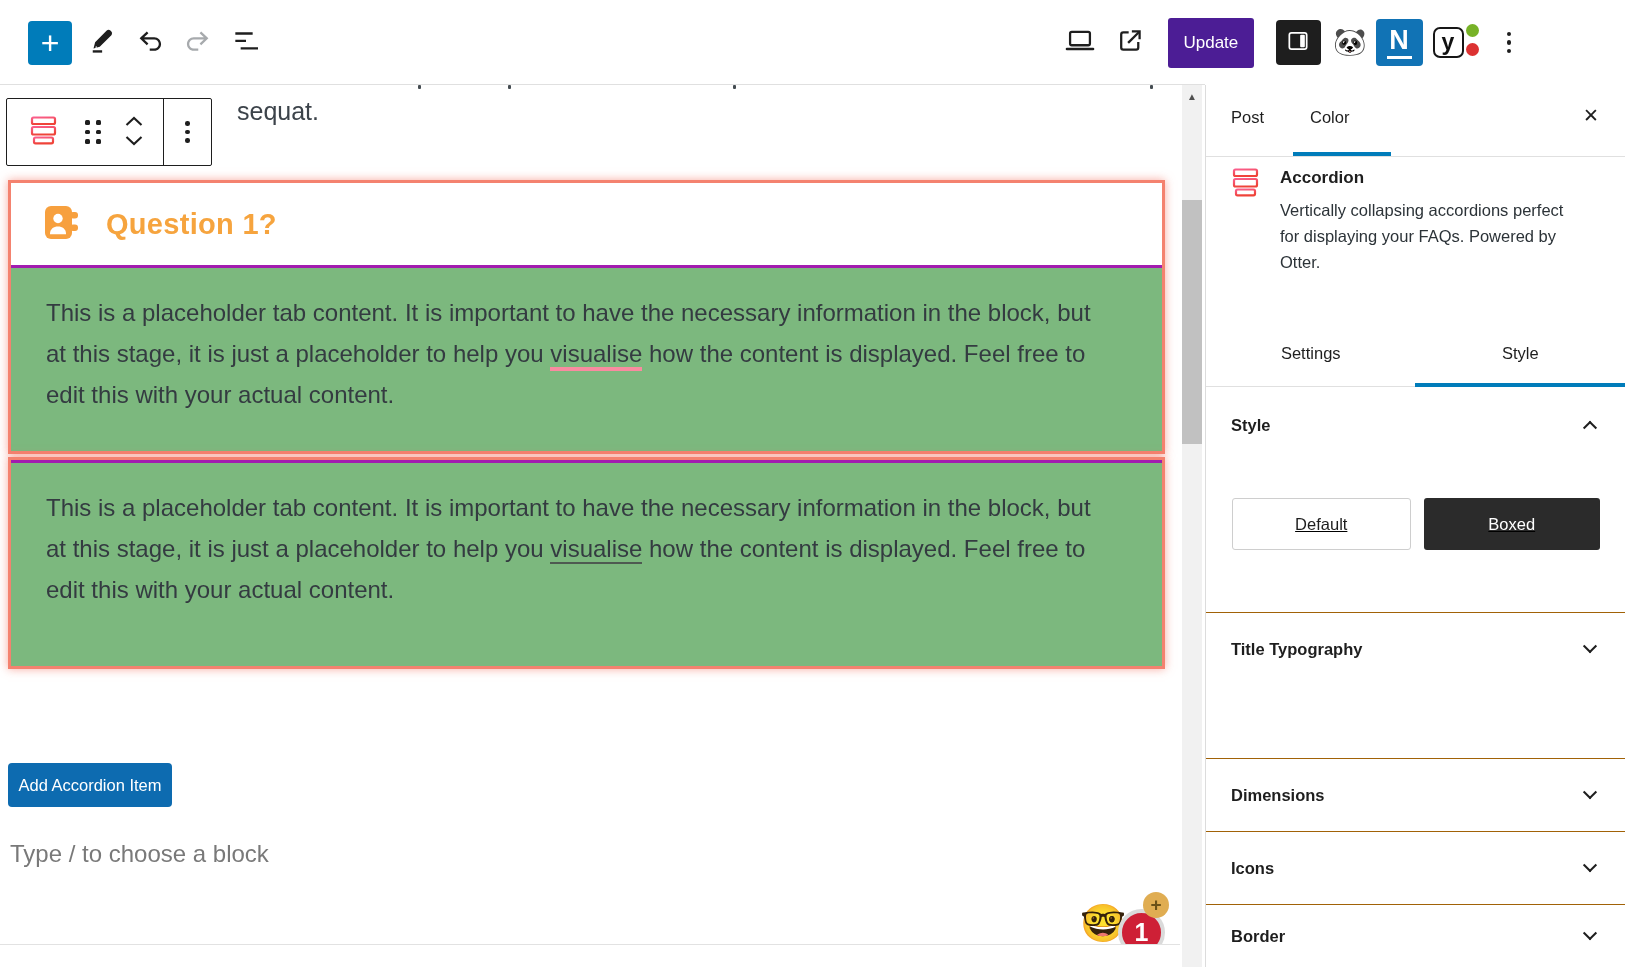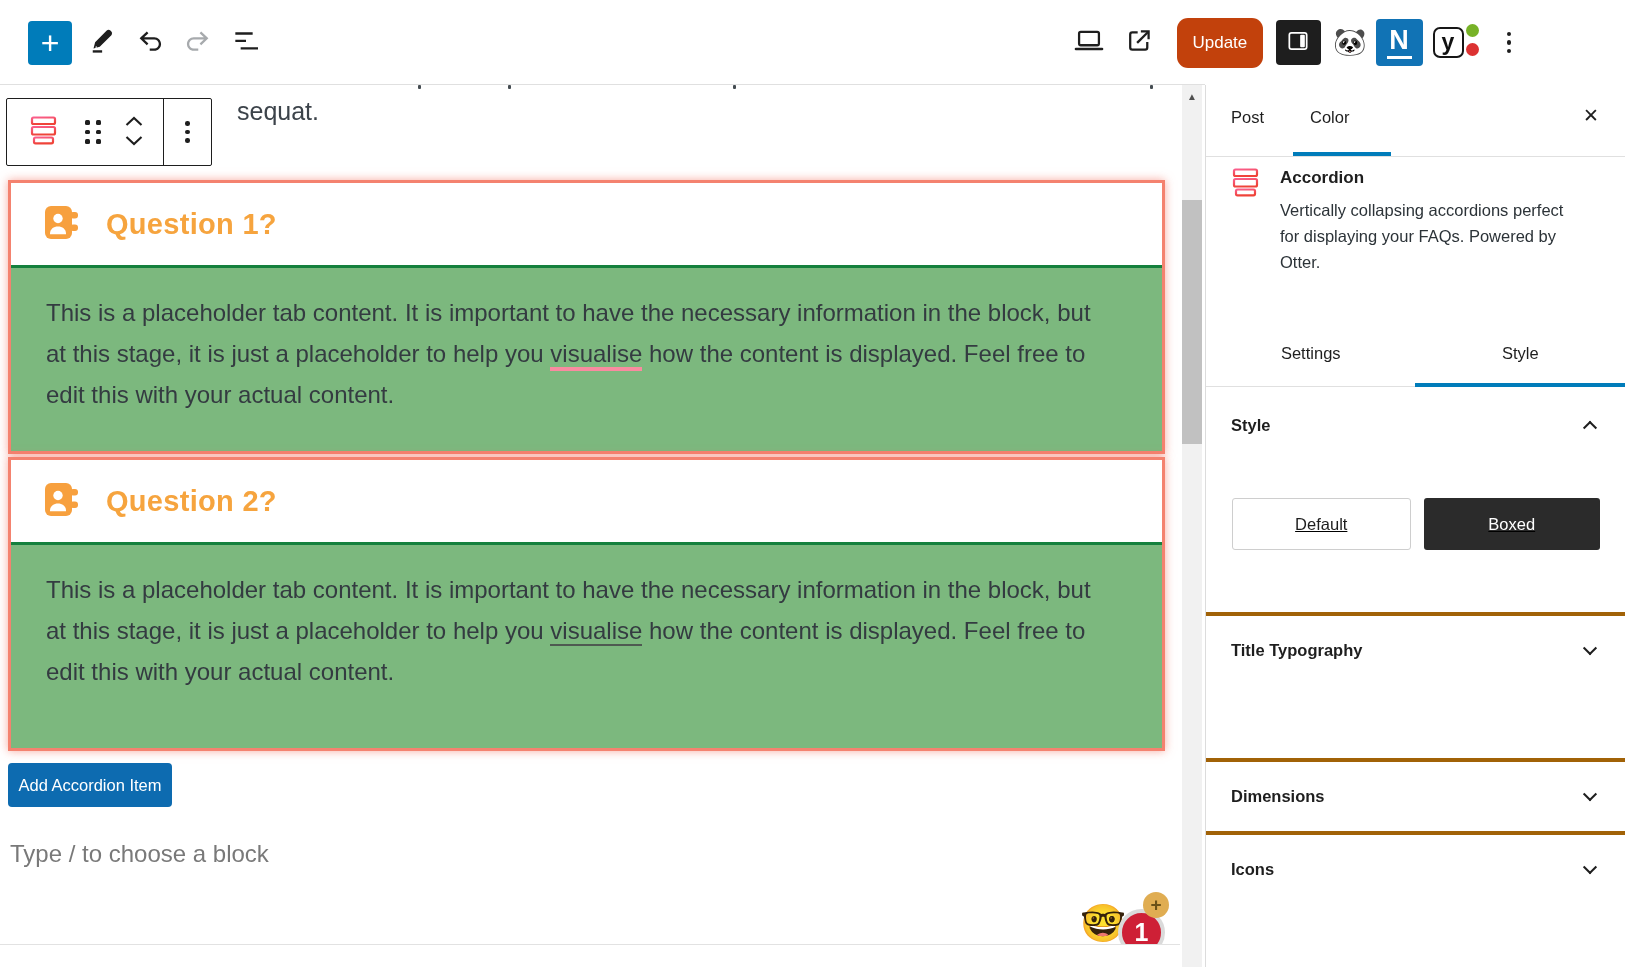--- a/index.html
+++ b/index.html
@@ -9,22 +9,22 @@
 
   
   .topbar{position:absolute;left:0;top:0;width:1625px;height:85px;background:#fff;z-index:30;}
   .topbar-border{position:absolute;left:0;top:84px;width:1205px;height:1px;background:#e0e0e0;z-index:31;}
   .tb-left{position:absolute;left:0;top:0;height:85px;display:flex;align-items:center;}
   .inserter{margin-left:28px;width:44px;height:44px;background:#007cba;border:none;border-radius:4px;color:#fff;
             font-size:32px;line-height:40px;font-weight:400;cursor:pointer;display:flex;align-items:center;justify-content:center;}
   .icobtn{border:none;background:none;width:36px;height:36px;margin-left:12px;display:flex;align-items:center;justify-content:center;cursor:pointer;}
   .tb-right{position:absolute;right:108px;top:0;height:85px;display:flex;align-items:center;}
   .tb-right .icobtn{margin-left:0;}
-  .update{width:86px;height:50px;background:#c2410c;color:#fff;border:none;border-radius:11px;font-size:17px;
-          font-family:"Liberation Sans",sans-serif;margin:0 13px 0 14px;cursor:pointer;}
+  .update{width:86px;height:50px;background:#4c1d95;color:#fff;border:none;border-radius:3px;font-size:17px;
+          font-family:"Liberation Sans",sans-serif;margin:0 22px 0 14px;cursor:pointer;}
   .toggle{width:45px;height:45px;background:#1e1e1e;border:none;border-radius:4px;display:flex;align-items:center;justify-content:center;margin-right:12px;cursor:pointer;}
   .panda{border:none;background:none;font-size:27px;line-height:1;margin-right:9px;cursor:pointer;}
   .nbadge{width:47px;height:47px;background:#1173b5;border:none;border-radius:4px;color:#fff;display:flex;flex-direction:column;
           align-items:center;justify-content:center;margin-right:10px;cursor:pointer;}
   .nbadge span{font-size:27px;font-weight:700;line-height:1;}
   .nunder{display:block;width:25px;height:3px;background:#fff;margin-top:2px;}
   .yoast{position:relative;width:48px;height:44px;border:none;background:none;cursor:pointer;margin-right:20px;}
   .ybox{position:absolute;left:0;top:6px;width:31px;height:31px;border:2.5px solid #161616;border-radius:7px;
         display:flex;align-items:center;justify-content:center;font-size:23px;font-weight:700;color:#111;}
   .ydot{position:absolute;width:13px;height:13px;border-radius:50%;}
@@ -44,21 +44,21 @@
   .btb-cell2{flex:1;border-left:1.5px solid #1e1e1e;display:flex;align-items:center;justify-content:center;}
   .dragdots{display:grid;grid-template-columns:repeat(2,5px);gap:5px 6px;background:none;border:none;cursor:grab;padding:4px;}
   .dragdots i{width:4.5px;height:4.5px;background:#1e1e1e;border-radius:1.5px;}
   .mover{background:none;border:none;display:flex;flex-direction:column;align-items:center;gap:4px;cursor:pointer;}
 
   .acc-item{position:absolute;left:8px;width:1157px;border:3px solid #f4826f;box-shadow:0 0 9px rgba(243,114,96,.6);background:#fff;}
   .acc1{top:95px;}
   .acc2{top:372px;}
   .acc-head{height:82px;background:#fff;display:flex;align-items:center;padding-left:33px;gap:27px;cursor:pointer;}
   .acc-title{font-size:29px;font-weight:600;color:#f6a43e;letter-spacing:.3px;}
-  .acc-body{background:#7cb87e;border-top:3px solid #15803d;padding:24px 55px 0 35px;font-size:24px;line-height:41px;color:#343b41;}
+  .acc-body{background:#7cb87e;border-top:3px solid #a21caf;padding:24px 55px 0 35px;font-size:24px;line-height:41px;color:#343b41;}
   .acc1 .acc-body{height:186px;}
   .acc2 .acc-body{height:206px;}
   .ul-pink{border-bottom:4px solid #f98ba0;}
   .ul-dark{border-bottom:2px solid #4e5a51;}
 
   .addbtn{position:absolute;left:8px;top:678px;width:164px;height:44px;background:#0d6bb0;color:#fff;border:none;
           border-radius:4px;font-size:16.5px;font-weight:500;font-family:"Liberation Sans",sans-serif;cursor:pointer;}
   .typeph{position:absolute;left:10px;top:755px;font-size:24px;color:#797979;}
   .bottomline{position:absolute;left:0;top:859px;width:1180px;height:1px;background:#e2e2e2;}
   .peek{position:absolute;left:1040px;top:798px;width:140px;height:61px;overflow:hidden;}
@@ -86,21 +86,21 @@
   .sb-tabs{position:absolute;left:0;top:235px;width:100%;height:67px;border-bottom:1px solid #e0e0e0;display:flex;}
   .sb-tab{flex:1;display:flex;align-items:center;justify-content:center;font-size:16.5px;color:#1e1e1e;background:none;border:none;cursor:pointer;font-family:"Liberation Sans",sans-serif;}
   .sb-tab.active{font-weight:500;}
   .sb-tabs-underline{position:absolute;right:0;bottom:-1px;width:210px;height:4px;background:#007cba;}
   .sb-stylehead{position:absolute;left:0;top:310px;width:100%;height:60px;display:flex;align-items:center;justify-content:space-between;
                 padding:0 30px 0 25px;font-size:16.5px;font-weight:600;color:#1e1e1e;cursor:pointer;}
   .sb-variants{position:absolute;left:26px;top:413px;width:368px;height:52px;display:flex;gap:13px;text-decoration:underline;}
   .vbtn{flex:1;border-radius:3px;font-size:16.5px;font-family:"Liberation Sans",sans-serif;cursor:pointer;}
   .vbtn.default{background:#fff;border:1px solid #cecece;color:#1e1e1e;}
   .vbtn.boxed{background:#2b2b2b;border:none;color:#fff;}
-  .sb-panel{position:absolute;left:0;width:100%;height:73px;border-top:4px solid #a16207;display:flex;align-items:center;
+  .sb-panel{position:absolute;left:0;width:100%;height:73px;border-top:1px solid #a16207;display:flex;align-items:center;
             justify-content:space-between;padding:0 30px 0 25px;font-size:16.5px;font-weight:600;color:#1e1e1e;cursor:pointer;}
   .chev{display:inline-block;width:10px;height:10px;border-right:2.4px solid #1e1e1e;border-bottom:2.4px solid #1e1e1e;}
   .chev.down{transform:rotate(45deg) translate(-2px,-2px);}
   .chev.up{transform:rotate(-135deg) translate(-2px,-2px);}
 </style>
 </head>
 <body>
 
 <svg width="0" height="0" style="position:absolute">
   <defs>
@@ -258,32 +258,20 @@
           </svg>
         </span>
         <h3 class="acc-title">Question 1?</h3>
       </div>
       <div class="acc-body">
         <span>This is a placeholder tab content. It is important to have the necessary information in the block, but at this stage, it is just a placeholder to help you </span><span class="ul-pink">visualise</span><span> how the content is displayed. Feel free to edit this with your actual content.</span>
       </div>
     </section>
 
     <section class="acc-item acc2">
-      <div class="acc-head">
-        <span>
-          <svg width="35" height="37" viewBox="0 0 35 37">
-            <rect x="1" y="2" width="27" height="33" rx="6" fill="#f7a03e"></rect>
-            <rect x="26" y="8" width="8" height="6.5" rx="3" fill="#f7a03e"></rect>
-            <rect x="26" y="20.5" width="8" height="6.5" rx="3" fill="#f7a03e"></rect>
-            <circle cx="14" cy="14.5" r="4.7" fill="#fff"></circle>
-            <path d="M6 29.5c0-4.5 3.7-7.1 8-7.1s8 2.6 8 7.1v.8H6z" fill="#fff"></path>
-          </svg>
-        </span>
-        <h3 class="acc-title">Question 2?</h3>
-      </div>
       <div class="acc-body">
         <span>This is a placeholder tab content. It is important to have the necessary information in the block, but at this stage, it is just a placeholder to help you </span><span class="ul-dark">visualise</span><span> how the content is displayed. Feel free to edit this with your actual content.</span>
       </div>
     </section>
 
     <button class="addbtn">Add Accordion Item</button>
 
     <p class="typeph">Type / to choose a block</p>
 
     <div class="bottomline"></div>
@@ -347,14 +335,18 @@
       <span class="chev down"></span>
     </div>
     <div class="sb-panel" style="top:673px;">
       <span>Dimensions</span>
       <span class="chev down"></span>
     </div>
     <div class="sb-panel" style="top:746px;gap:20px;">
       <span>Icons</span>
       <span class="chev down"></span>
     </div>
+    <div class="sb-panel" style="top:819px;height:63px;">
+      <span>Border</span>
+      <span class="chev down"></span>
+    </div>
   </aside>
 </div>
 
 </body></html>

